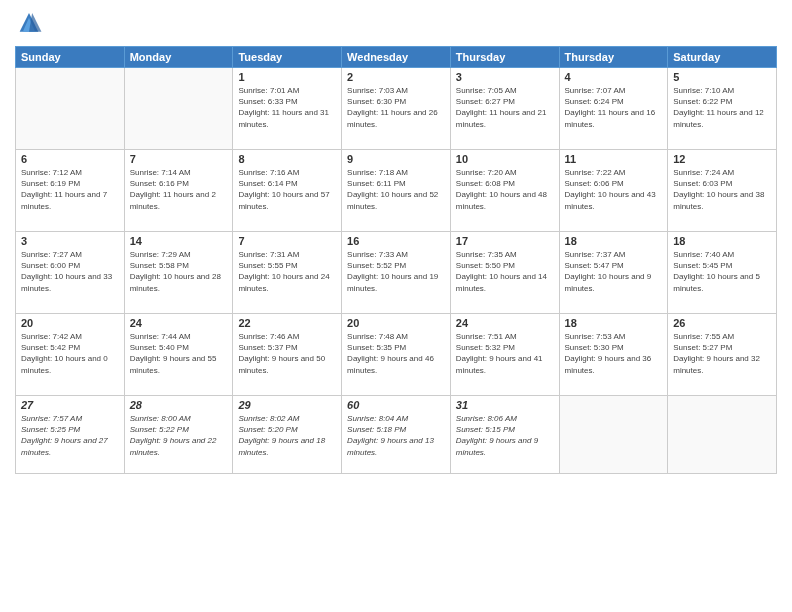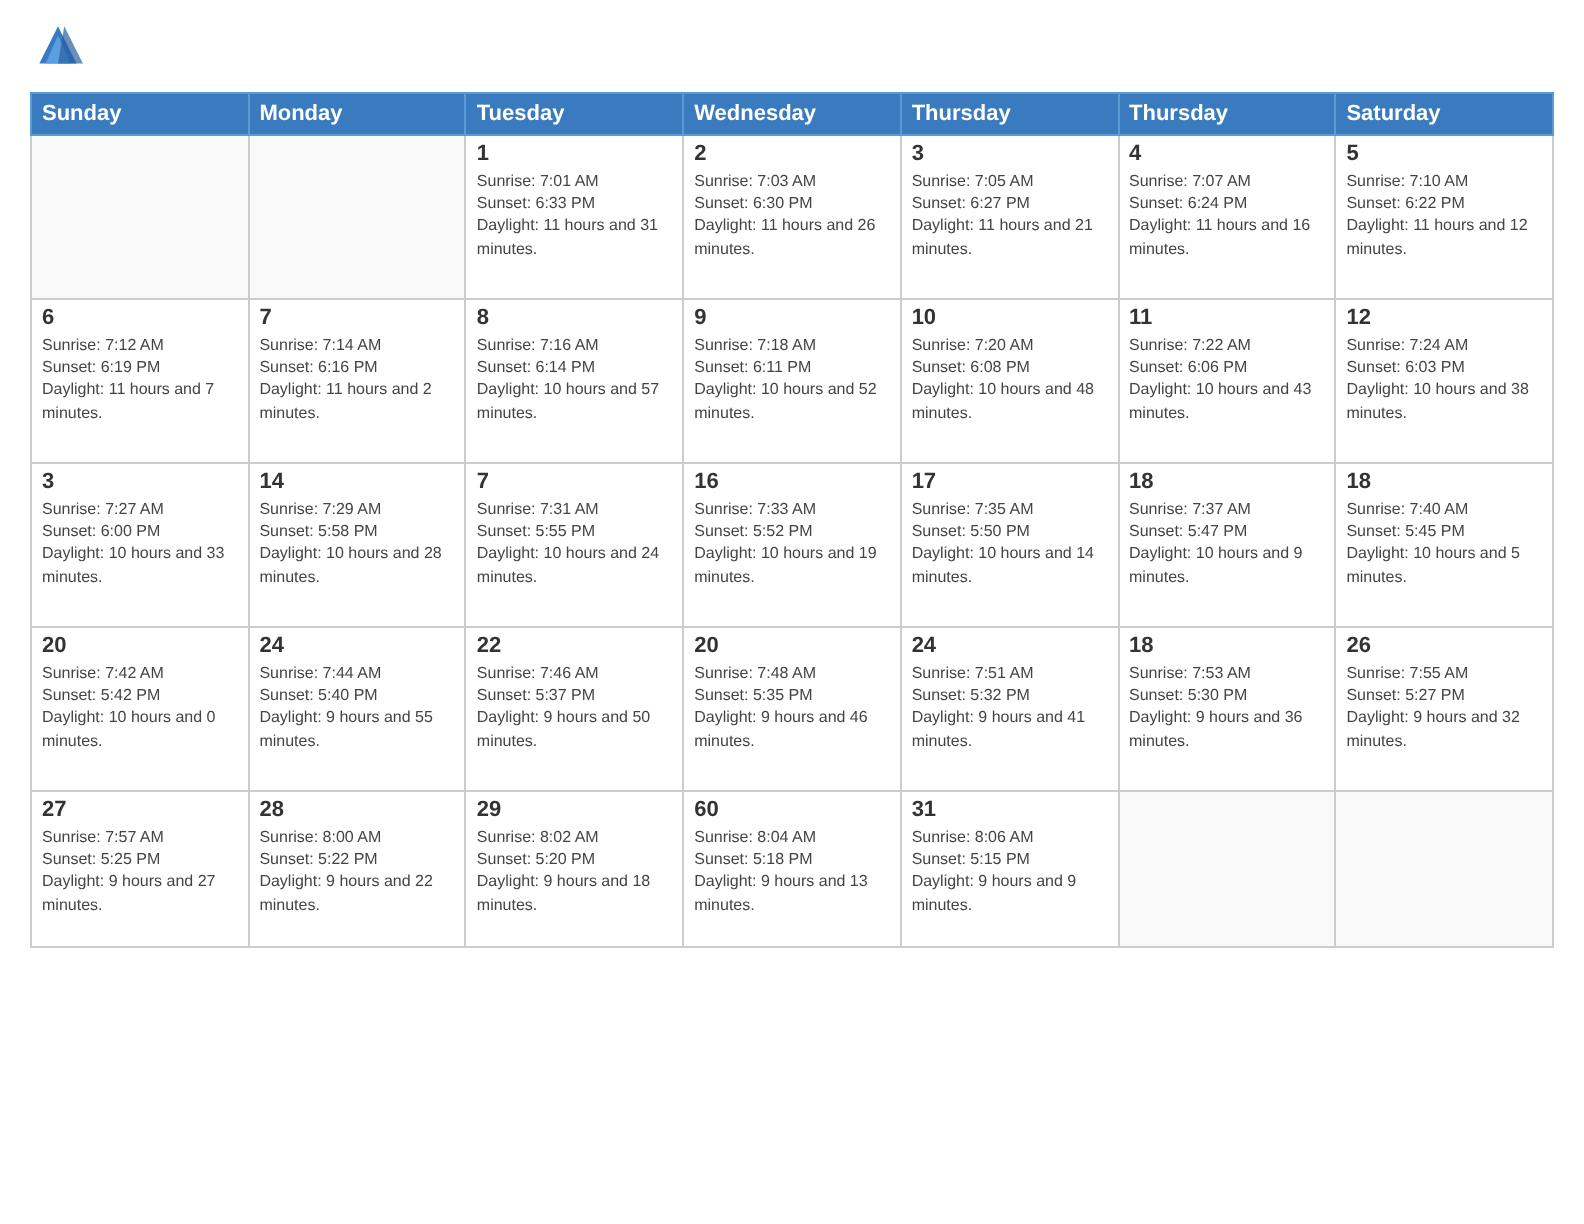--- a/index.html
+++ b/index.html
@@ -80,20 +80,21 @@
       font-size: 8.5px;
       color: #333;
       background: #fff;
       height: 82px;
     }
     .calendar td.empty {
       background: #f9f9f9;
     }
     .calendar td.last-row {
       height: 78px;
+      font-style: italic;
     }
     .day-number {
       font-size: 11px;
       font-weight: bold;
       color: #333;
       display: block;
       margin-bottom: 2px;
     }
     .day-info {
       font-size: 8px;

